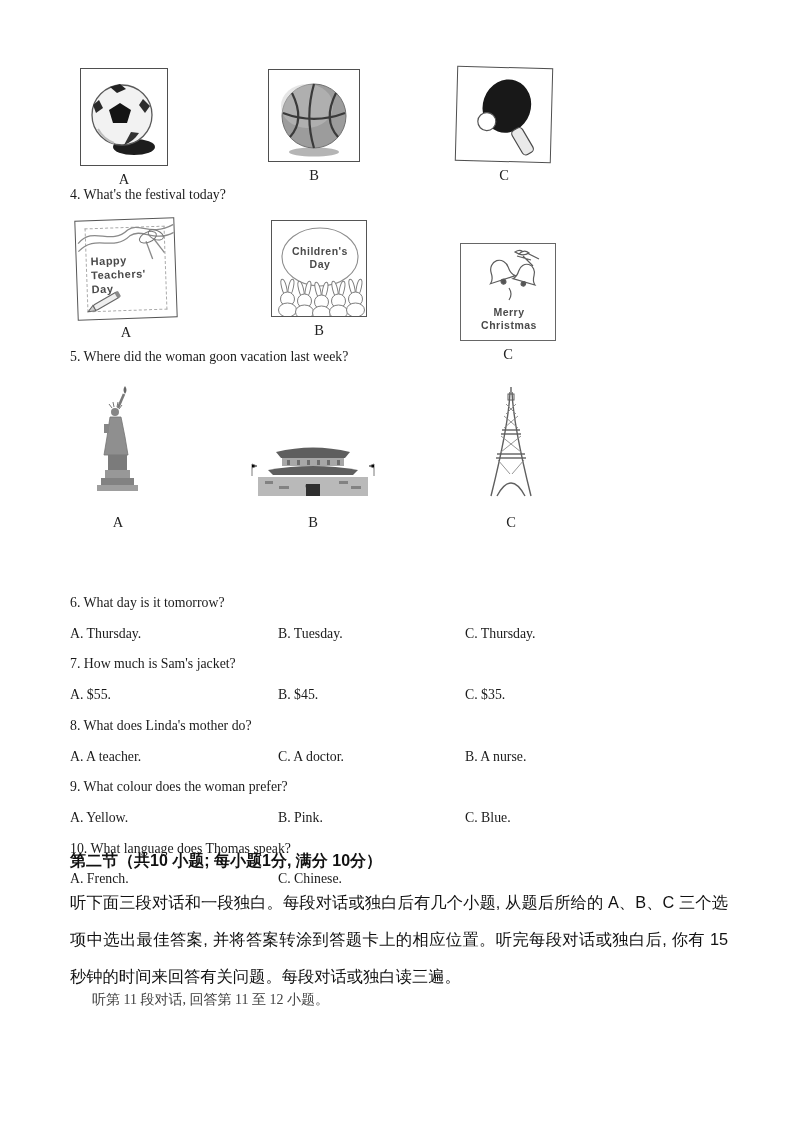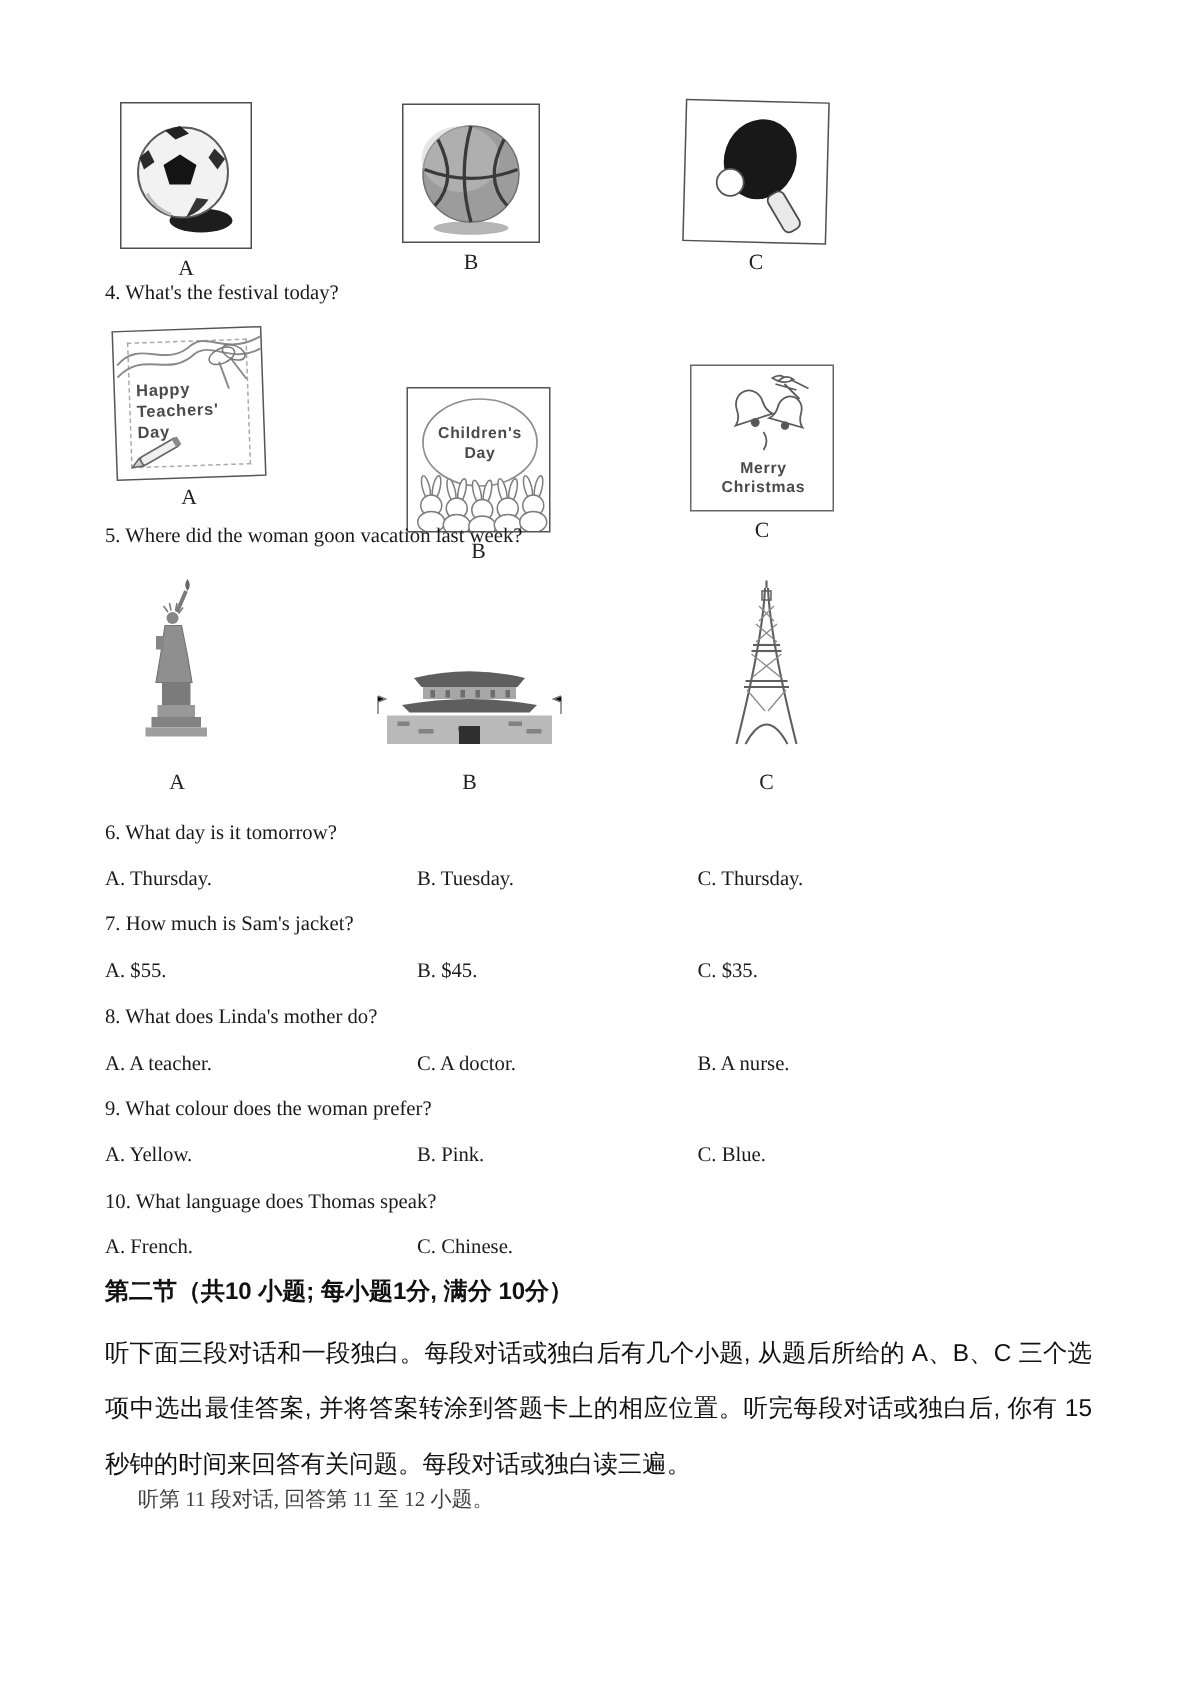--- a/index.html
+++ b/index.html
@@ -5,21 +5,21 @@
   * { margin:0; padding:0; box-sizing:border-box; }
   html,body { background:#ffffff; }
   .page { position:relative; width:793px; height:1122px; background:#fff;
           font-family:"Liberation Serif", serif; color:#1a1a1a; overflow:hidden; }
   .abs { position:absolute; }
   .row-item { display:flex; flex-direction:column; align-items:center; }
   .imgbox { border:1.3px solid #4f4f4f; background:#fff; display:flex;
             align-items:center; justify-content:center; position:relative; }
   .letter { font-size:14.5px; margin-top:5px; text-align:center; color:#222; }
   .qtext { font-size:13.8px; }
-  .questions { line-height:30.7px; font-size:13.8px; width:660px; }
+  .questions { line-height:30.7px; font-size:13.8px; width:660px;margin-top:48px; }
   .optrow { display:grid; grid-template-columns:208px 187px auto; }
   .card { border:1.2px solid #555; background:#fff; position:relative; overflow:hidden; }
   .card-dashed { position:absolute; inset:7px 9px; border:1px dashed #aaa; }
   .cardtext { font-family:"Liberation Sans", sans-serif; font-weight:700;
               color:#4a4a4a; letter-spacing:.5px; line-height:1.25; }
   .lm-label { font-size:14.5px; text-align:center; color:#222; }
   .sec-header { font-family:"Liberation Sans", sans-serif; font-weight:700;
                 font-size:16px; color:#111; }
   .instructions { font-family:"Liberation Sans", sans-serif; font-weight:400;
                   font-size:16.3px; line-height:37.2px; text-align:justify;
@@ -104,21 +104,21 @@
         <svg class="abs" style="left:8px; top:66px;" width="46" height="30" viewBox="0 0 46 30">
           <g transform="rotate(-28 12 20)">
             <rect x="8" y="16" width="28" height="6" rx="2" fill="#efefef" stroke="#666" stroke-width="1.1"></rect>
             <polygon points="8,16 1,19 8,22" fill="#cfcfcf" stroke="#666" stroke-width="1"></polygon>
             <rect x="33" y="16" width="4" height="6" fill="#8a8a8a"></rect>
           </g>
         </svg>
       </div>
       <div class="letter">A</div>
     </div>
-    <div class="abs row-item" style="left:201px; top:4px;margin-top:38px;">
+    <div class="abs row-item" style="left:201px; top:4px;">
       <div class="card" style="width:96px; height:97px;">
         <svg class="abs" style="left:0; top:0;" width="96" height="97" viewBox="0 0 96 97">
           <ellipse cx="48" cy="36" rx="38" ry="29" fill="none" stroke="#8d8d8d" stroke-width="1.1"></ellipse>
           <g stroke="#7d7d7d" stroke-width="1" fill="#ffffff">
             <g transform="translate(14,60)">
                 <ellipse cx="-2" cy="6" rx="2.4" ry="8" transform="rotate(-14 -2 6)"></ellipse>
                 <ellipse cx="5" cy="6" rx="2.4" ry="8" transform="rotate(12 5 6)"></ellipse>
                 <circle cx="1.5" cy="18" r="7"></circle>
                 <ellipse cx="1.5" cy="29" rx="9" ry="7"></ellipse>
               </g>

